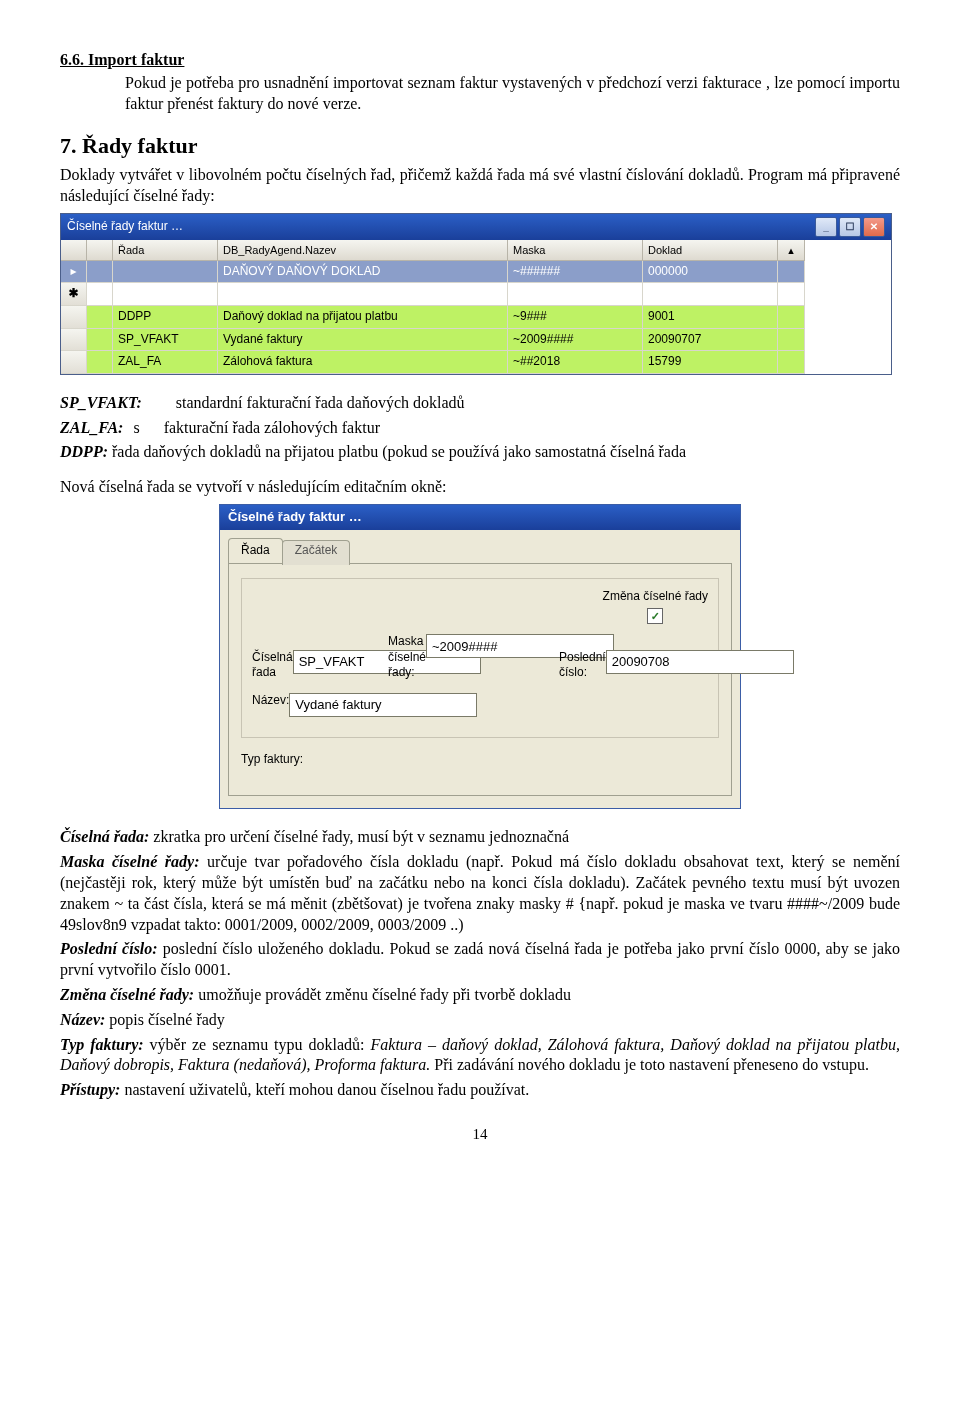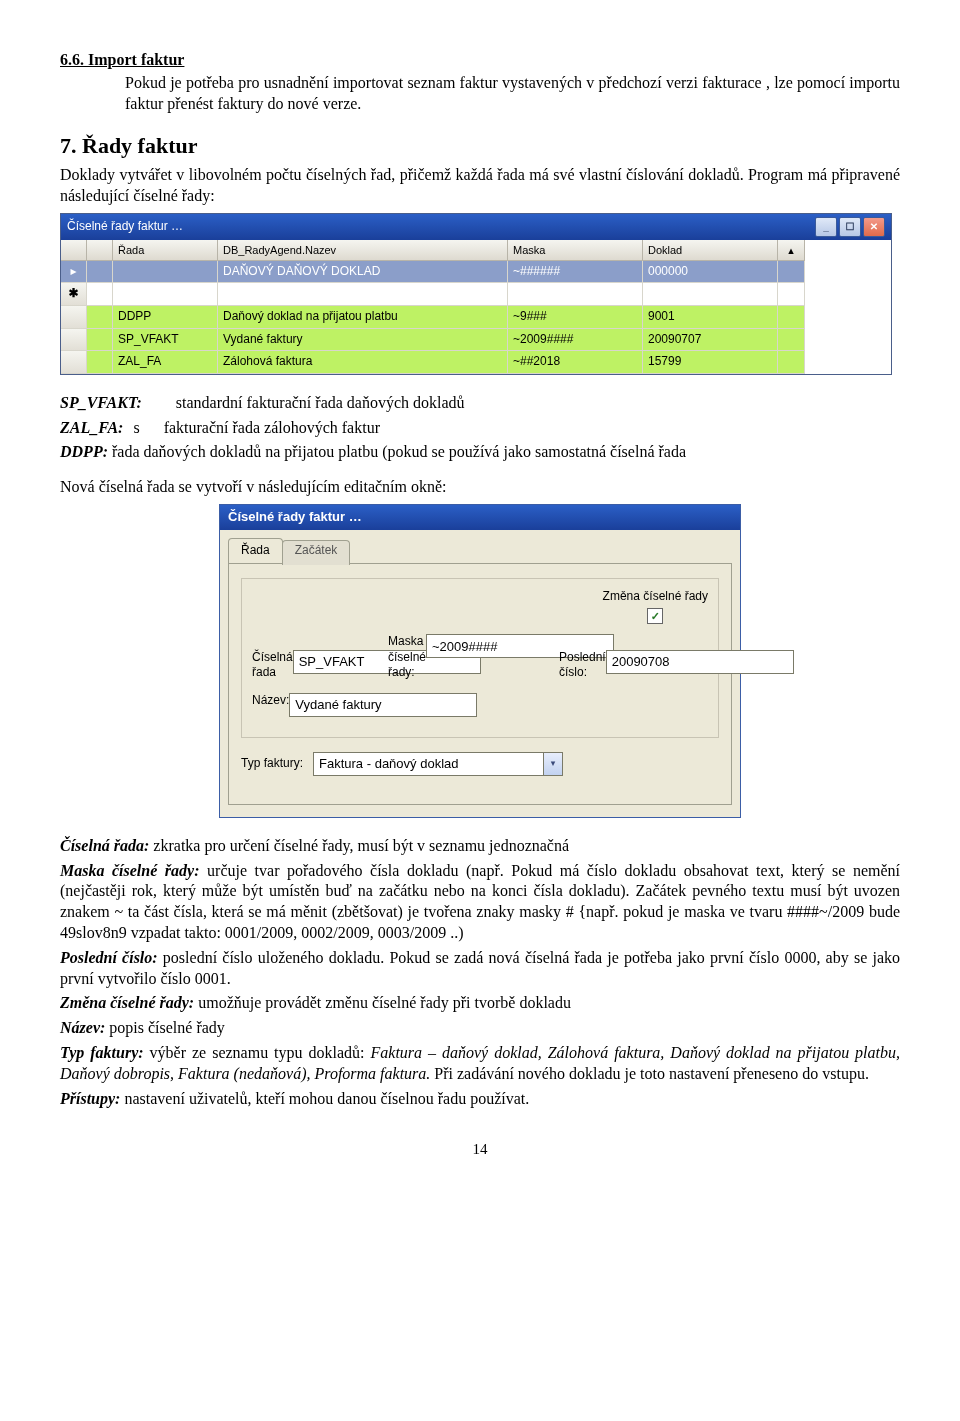--- a/index.html
+++ b/index.html
@@ -122,21 +122,21 @@
     border: 1px solid #7a7a68;
     padding: 3px 5px;
     font-size: 13px;
     font-family: Tahoma, Arial, sans-serif;
     height: 16px;
   }
   .cbx { width: 14px; height: 14px; border: 1px solid #666; background:#fff; display:inline-flex; align-items:center; justify-content:center; font-size:11px; color:#2a7a2a; font-weight:bold; }
   .combo { display:flex; }
   .combo .inp { flex:1; }
   .combo .ddb { width:18px; background:linear-gradient(#e8eefc,#c2d2f0); border:1px solid #7a7a68; border-left:none; display:flex; align-items:center; justify-content:center; color:#3a4a7a; font-size:9px;}
-  .pagen { text-align:center; margin-top: 31px; font-size:15px; }
+  .pagen { text-align:center; margin-top: 24px; font-size:15px; }
   .i { font-style: italic; }
   .bi { font-weight: bold; font-style: italic; }
 </style>
 </head>
 <body>
 
 <div class="h66">6.6. Import faktur</div>
 <p class="justify" style="padding-left:65px;text-indent:-0px;margin-top:2px">
   <span>Pokud je potřeba pro usnadnění importovat seznam faktur vystavených v předchozí verzi fakturace , lze pomocí importu faktur přenést faktury do nové verze.</span>
 </p>
@@ -260,24 +260,20 @@
       </div>
       <div class="row">
         <div class="col" style="flex:1">
           <span class="lbl">Název:</span>
           <input class="inp" value="Vydané faktury" style="">
         </div>
       </div>
     </div>
     <div class="row" style="align-items:center; gap:10px;">
       <span class="lbl" style="margin:0">Typ faktury:</span>
-      <div class="combo" style="flex:0 0 250px;">
-        <input class="inp" value="Faktura - daňový doklad" style="">
-        <div class="ddb">▾</div>
-      </div>
     </div>
   </div>
 </div>
 
 <p class="justify"><span class="bi">Číselná řada: </span><span>zkratka pro určení číselné řady, musí být v seznamu jednoznačná</span></p>
 <p class="justify"><span class="bi">Maska číselné řady: </span><span>určuje tvar pořadového čísla dokladu (např. Pokud má číslo dokladu obsahovat text, který se nemění (nejčastěji rok, který může být umístěn buď na začátku nebo na konci čísla dokladu). Začátek pevného textu musí být uvozen znakem ~ ta část čísla, která se má měnit (zbětšovat) je tvořena znaky masky # {např. pokud je maska ve tvaru ####~/2009 bude 49slov8n9 vzpadat takto: 0001/2009, 0002/2009, 0003/2009 ..)</span></p>
 <p class="justify"><span class="bi">Poslední číslo: </span><span>poslední číslo uloženého dokladu. Pokud se zadá nová číselná řada je potřeba jako první číslo 0000, aby se jako první vytvořilo číslo 0001.</span></p>
 <p class="justify"><span class="bi">Změna číselné řady: </span><span>umožňuje provádět změnu číselné řady při tvorbě dokladu</span></p>
 <p class="justify"><span class="bi">Název: </span><span>popis číselné řady</span></p>
 <p class="justify"><span class="bi">Typ faktury: </span><span>výběr ze seznamu typu dokladů: <span class="i">Faktura – daňový doklad, Zálohová faktura, Daňový doklad na přijatou platbu, Daňový dobropis, Faktura (nedaňová), Proforma faktura.</span> Při zadávání nového dokladu je toto nastavení přeneseno do vstupu.</span></p>

